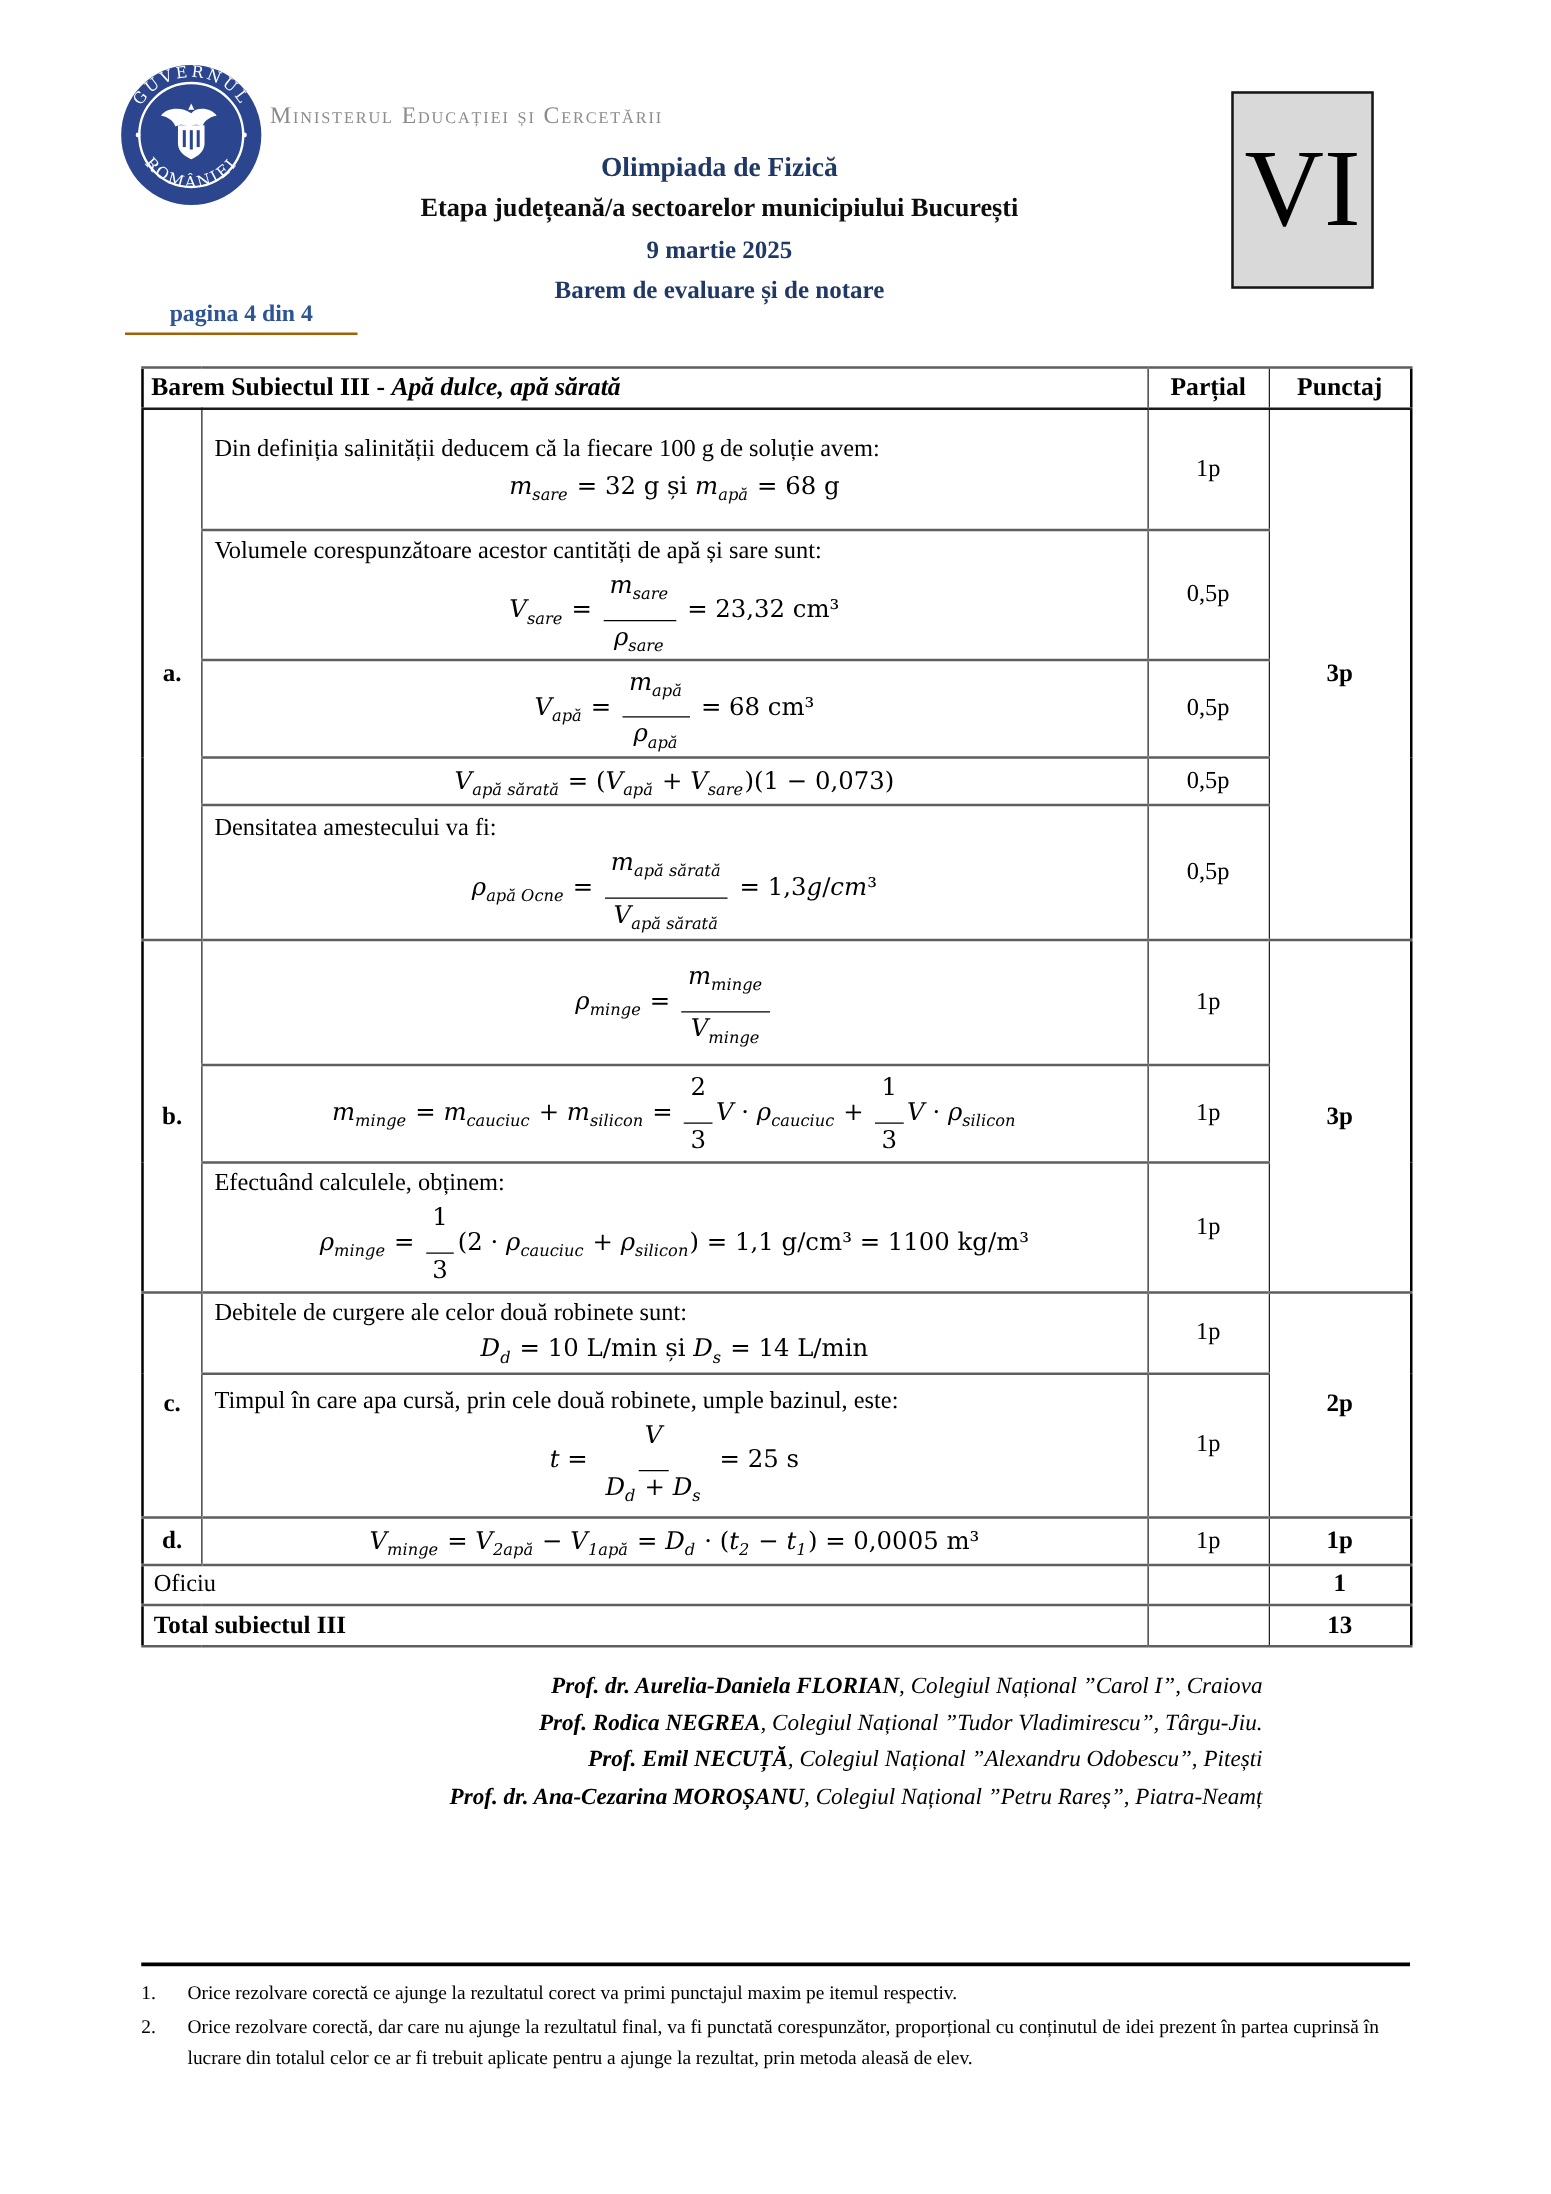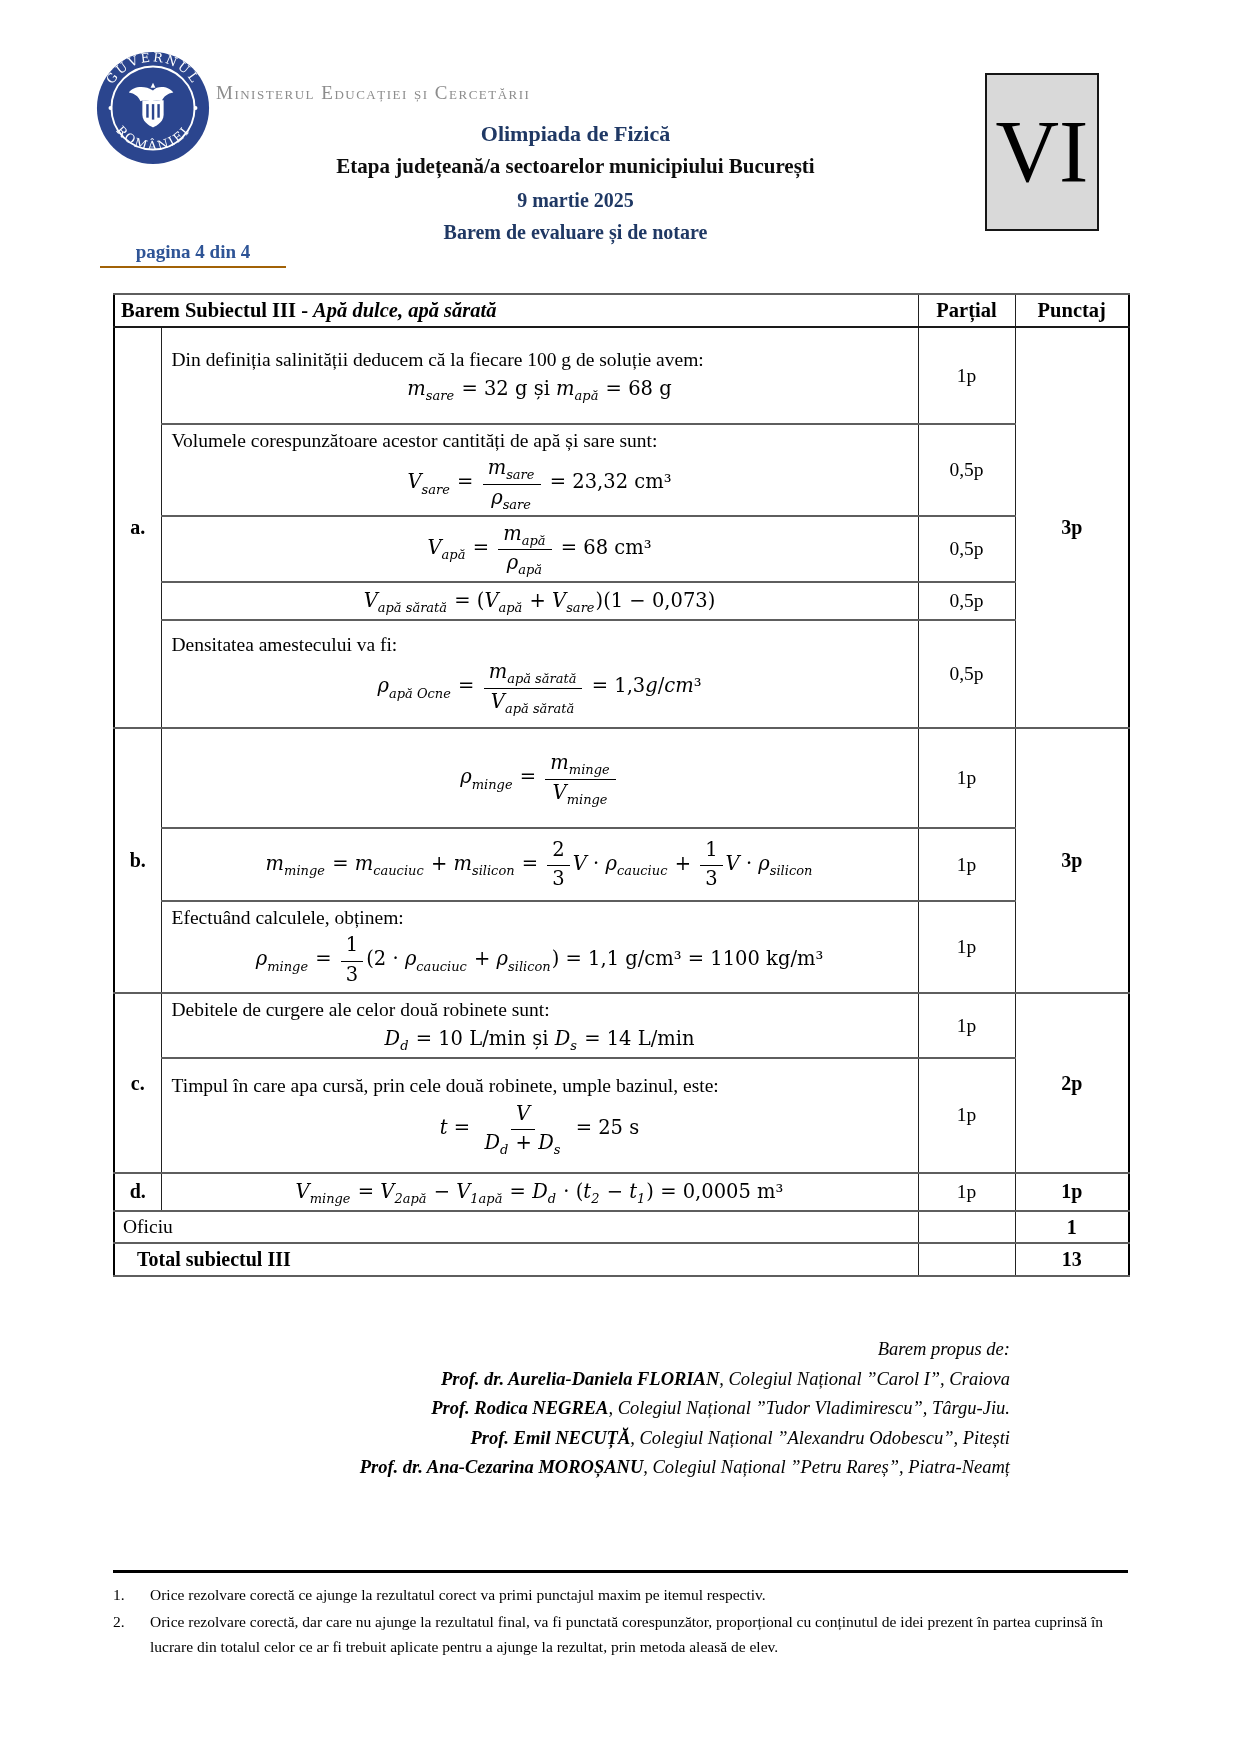--- a/index.html
+++ b/index.html
@@ -31,32 +31,32 @@
   tr.rhead th{border-bottom:2.5px solid #1a1a1a;font-size:20.5px;padding:2px 6px;}
   tr.sec td{border-top:2.5px solid #1f1f1f;}
   .c-title{text-align:left;padding-left:8px;}
   .c-title .ital{font-style:italic;}
   .lab{text-align:center;font-weight:bold;font-size:20px;}
   .content{padding:3px 10px;}
   .row-text{text-align:left;font-size:19.5px;line-height:1.35;}
   .part{text-align:center;font-size:19.5px;}
   .pts{text-align:center;font-size:20px;font-weight:bold;}
   .oficiu-cell{text-align:left;padding-left:8px;font-size:19.5px;}
-  .total-cell{text-align:left;padding-left:22px;font-size:20px;font-weight:bold;}
+  .total-cell{text-align:left;padding-left:8px;font-size:20px;font-weight:bold;}
 
   
   .formula{text-align:center;font-family:"DejaVu Serif",serif;font-size:19.5px;
            margin:2px 0;line-height:1.35;}
   .tk-x{font-style:italic;}
   .tk-p{font-style:normal;}
   .tk-s{font-style:italic;font-size:13px;display:inline-block;position:relative;top:5px;
         margin:0 1px 0 0;}
   .frac{display:inline-flex;flex-direction:column;align-items:center;vertical-align:middle;
         margin:0 3px;line-height:1.25;}
-  .frac .num{border-bottom:1.5px solid #000;padding:0 5px 3px 5px;}
+  .frac .num{border-bottom:1.5px solid #000;padding:0 5px 15px 5px;}
   .frac .den{padding:1px 5px 0 5px;}
 
   
   .credits{position:absolute;left:113px;top:1335px;width:897px;text-align:right;
            font-style:italic;font-size:18.5px;line-height:29.5px;color:#000;}
   .cred-name{font-weight:bold;}
 
   
   .foot-rule{position:absolute;left:113px;top:1570px;width:1015px;border-top:3px solid #000;}
   .notes{position:absolute;left:113px;top:1583px;width:1022px;}
@@ -244,21 +244,20 @@
 
     <tr class="sec" style="height:33px">
       <td class="total-cell" colspan="2">Total subiectul III</td>
       <td class="part"></td>
       <td class="pts">13</td>
     </tr>
   </tbody>
     </table>
 
   <div class="credits">
-    <div>Barem propus de:</div>
     <div><span class="cred-name">Prof. dr. Aurelia-Daniela FLORIAN</span><span>, Colegiul Național ”Carol I”, Craiova</span></div>
     <div><span class="cred-name">Prof. Rodica NEGREA</span><span>, Colegiul Național ”Tudor Vladimirescu”, Târgu-Jiu.</span></div>
     <div><span class="cred-name">Prof. Emil NECUȚĂ</span><span>, Colegiul Național ”Alexandru Odobescu”, Pitești</span></div>
     <div><span class="cred-name">Prof. dr. Ana-Cezarina MOROȘANU</span><span>, Colegiul Național ”Petru Rareș”, Piatra-Neamț</span></div>
   </div>
 
   <div class="foot-rule"></div>
   <div class="notes">
     <div class="note">
       <div class="nnum">1.</div>

